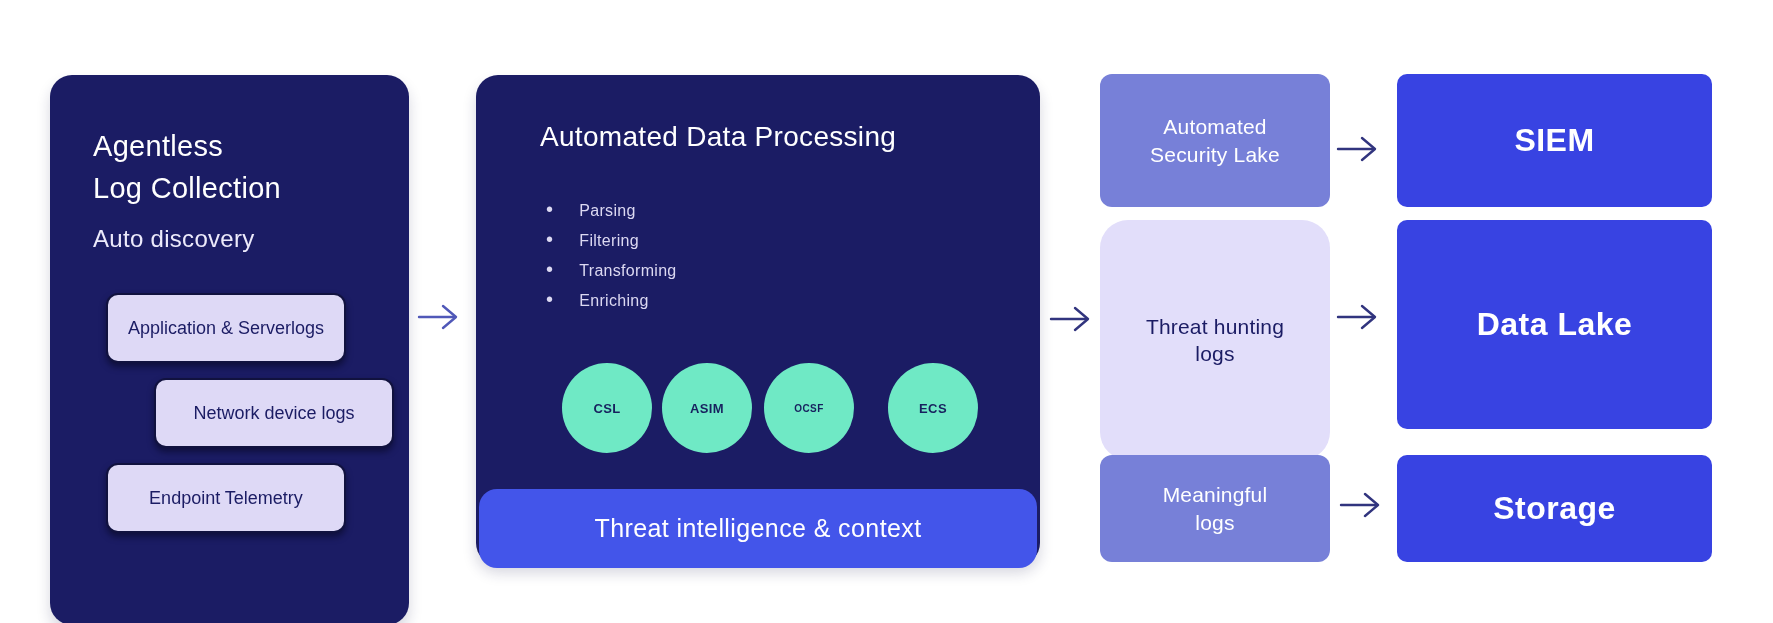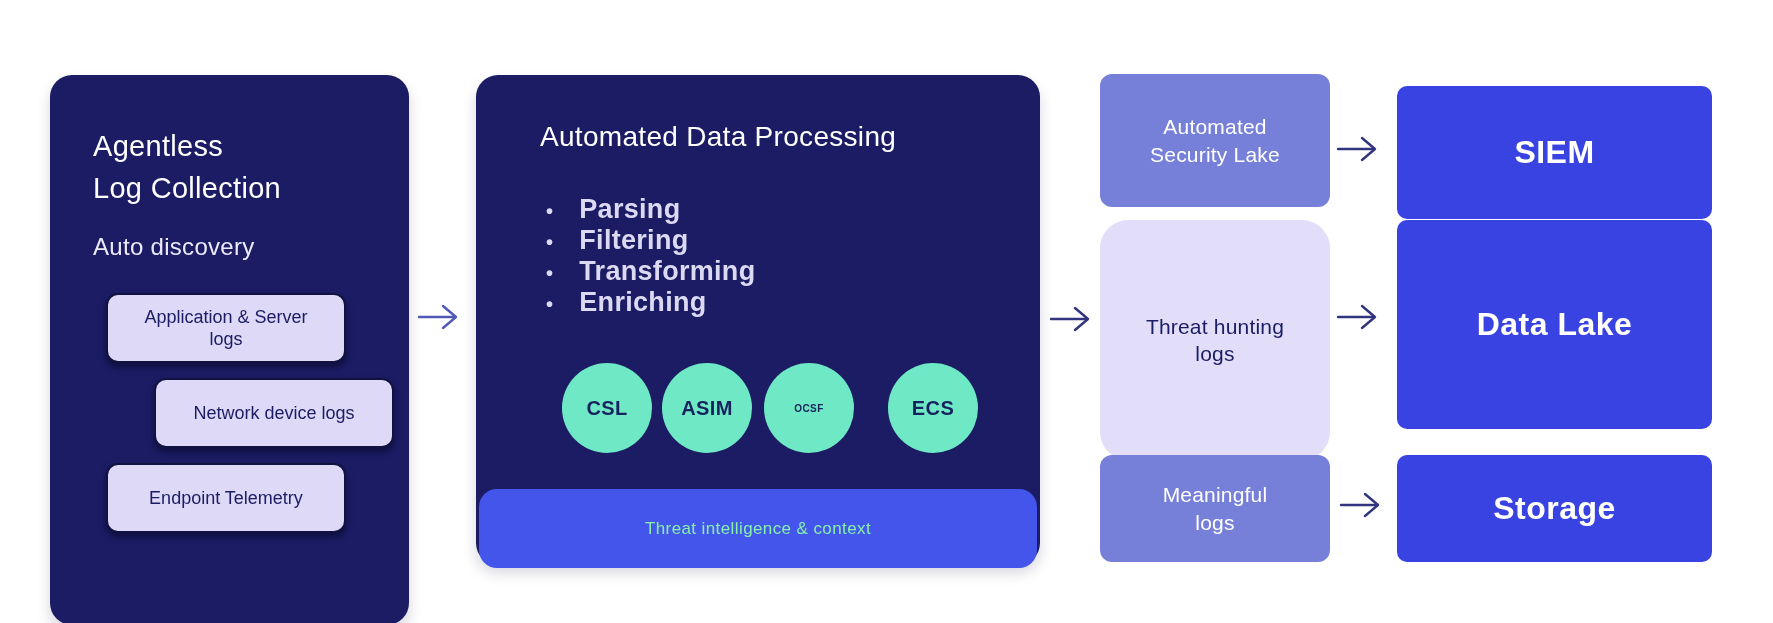--- a/index.html
+++ b/index.html
@@ -25,80 +25,80 @@
 
   .card-title{
     position:absolute;color:#ffffff;font-size:29px;line-height:1.45;
     font-weight:400;letter-spacing:.3px;white-space:nowrap;
   }
   .card-title span{display:block;}
   .left-title{left:43px;top:50px;}
   .mid-title{left:64px;top:42px;font-size:28px;}
 
   .subtitle{
-    position:absolute;left:43px;top:158px;color:#eceafb;font-size:24px;
+    position:absolute;left:43px;top:150px;color:#eceafb;font-size:24px;
     letter-spacing:.3px;
   }
 
   
   .chip{
     position:absolute;left:56px;width:240px;height:70px;
     background:var(--chip);border:2px solid var(--chipborder);border-radius:12px;
-    display:flex;flex-direction:column;align-items:center;justify-content:center;
+    display:flex;flex-direction:row;align-items:center;justify-content:center;
     color:var(--dark);font-size:18px;line-height:1.25;text-align:center;
     box-shadow:0 4px 6px rgba(5,5,30,.55);
   }
   .chip span{display:block;}
   .chip-1{top:218px;} .chip-2{top:303px;margin-left:48px;} .chip-3{top:388px;}
 
   
   .bullets{position:absolute;left:70px;top:120px;list-style:none;}
   .bullets li{
-    color:var(--bullet);font-size:27px;line-height:29px;letter-spacing:.3px;
-    display:flex;align-items:baseline;font-weight:bold;
+    color:var(--bullet);font-size:16px;line-height:29px;letter-spacing:.3px;
+    display:flex;align-items:baseline;
   }
   .bullets li::before{content:"\2022";margin-right:26px;font-size:20px;}
 
   
   .badges{position:absolute;left:86px;top:288px;display:flex;align-items:center;}
   .badge{
     width:90px;height:90px;border-radius:50%;background:var(--mint);
     display:flex;align-items:center;justify-content:center;
-    color:#17215e;font-weight:bold;font-size:20px;letter-spacing:.4px;
+    color:#17215e;font-weight:bold;font-size:13px;letter-spacing:.4px;
   }
   .badge-asim{margin-left:10px;}
   .badge-ocsf{margin-left:12px;font-size:10px;}
   .badge-ecs{margin-left:34px;}
 
   
   .intel-bar{
     position:absolute;left:3px;bottom:-3px;width:558px;height:79px;
     background:var(--bar);border-radius:18px;
     display:flex;align-items:center;justify-content:center;
-    color:#86efac;font-size:17px;letter-spacing:.4px;
+    color:#ffffff;font-size:25px;letter-spacing:.4px;
   }
 
   
   .outbox{
     position:absolute;left:1100px;width:230px;border-radius:12px;
     display:flex;flex-direction:column;align-items:center;justify-content:center;
     font-size:21px;line-height:1.3;text-align:center;letter-spacing:.2px;
   }
   .outbox span{display:block;}
   .out-a{top:74px;height:133px;background:var(--peri);color:#ffffff;}
   .out-b{top:220px;height:240px;background:var(--lav);color:var(--dark);border-radius:28px;}
   .out-c{top:455px;height:107px;background:var(--peri);color:#ffffff;}
 
   
   .dest{
     position:absolute;left:1397px;width:315px;border-radius:10px;
     background:var(--blue);color:#ffffff;font-weight:bold;font-size:32px;
     display:flex;align-items:center;justify-content:center;letter-spacing:.5px;
   }
-  .dest-siem{top:74px;height:133px;margin-top:12px;}
+  .dest-siem{top:74px;height:133px;}
   .dest-lake{top:220px;height:209px;}
   .dest-storage{top:455px;height:107px;}
 
   
   .arrow{position:absolute;width:44px;height:30px;color:var(--arrow);}
   .arrow svg{display:block;width:100%;height:100%;}
   .arrow-1{left:416px;top:302px;color:var(--arrowlight);}
   .arrow-2{left:1048px;top:304px;}
   .arrow-3{left:1335px;top:134px;}
   .arrow-4{left:1335px;top:302px;}

